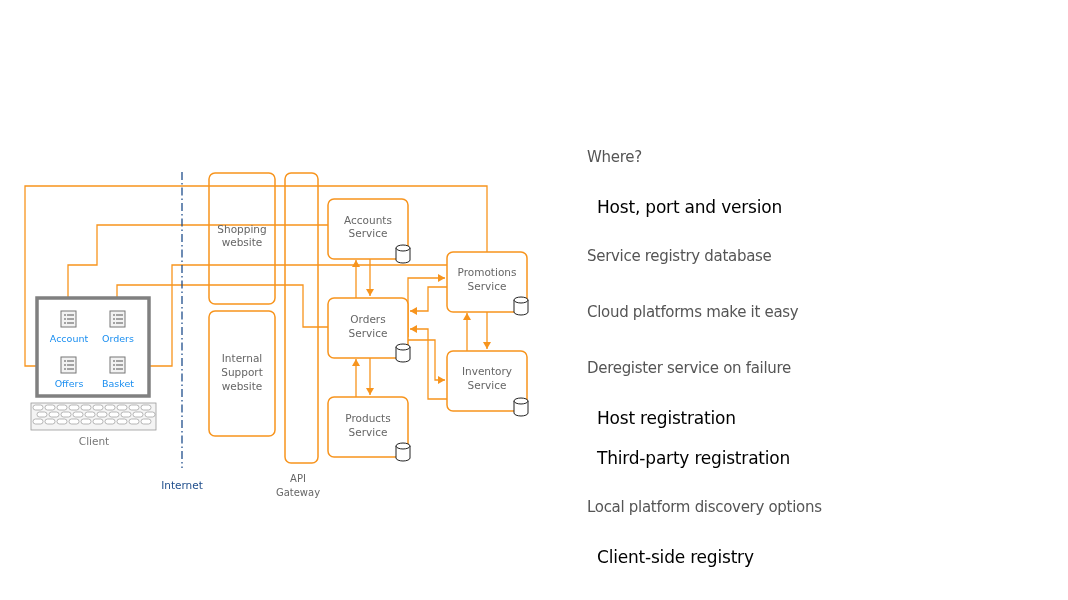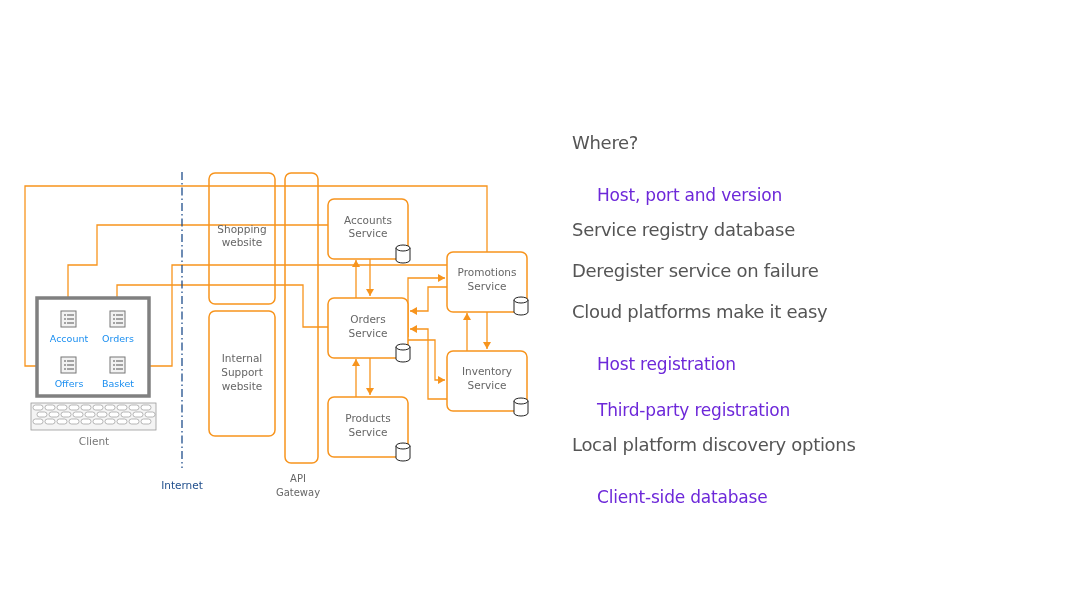--- a/index.html
+++ b/index.html
@@ -4,22 +4,22 @@
 <style>
   html,body{margin:0;padding:0;background:#fff;}
   body{width:1068px;height:600px;position:relative;overflow:hidden;font-family:"Liberation Sans",sans-serif;}
   #diagram{position:absolute;left:0;top:0;width:560px;height:600px;}
   .box-label{font-family:"DejaVu Sans",sans-serif;font-size:10.5px;fill:#666;text-anchor:middle;}
   .app-label{font-family:"DejaVu Sans",sans-serif;font-size:9.5px;fill:#1a8ef0;text-anchor:middle;}
   .gw-label{font-family:"DejaVu Sans",sans-serif;font-size:10px;fill:#666;text-anchor:middle;}
   .net-label{font-family:"DejaVu Sans",sans-serif;font-size:10.5px;fill:#1f4e8c;text-anchor:middle;}
   .client-label{font-family:"DejaVu Sans",sans-serif;font-size:10.5px;fill:#777;text-anchor:middle;}
   #bullets{position:absolute;left:572px;top:122px;width:480px;}
-  .b1{font-family:"DejaVu Sans",sans-serif;font-size:18px;color:#555;margin:0;line-height:41px;letter-spacing:-0.3px;}
-  .b2{font-family:"DejaVu Sans",sans-serif;font-size:17px;color:#6d28d9;margin:18px 0 0 25px;line-height:28px;letter-spacing:-0.2px;}
+  .b1{font-family:"DejaVu Sans",sans-serif;font-size:15px;color:#555;margin:15px;line-height:41px;letter-spacing:-0.3px;}
+  .b2{font-family:"DejaVu Sans",sans-serif;font-size:17px;color:#000000;margin:12px 0 0 25px;line-height:28px;letter-spacing:-0.2px;}
 </style>
 </head>
 <body>
 
 <svg id="diagram" viewBox="0 0 560 600" xmlns="http://www.w3.org/2000/svg">
   <defs>
     <marker id="arrowOpen" markerWidth="8" markerHeight="8" refX="7" refY="4" orient="auto" markerUnits="userSpaceOnUse">
       <path d="M0,0 L7,4 L0,8 Z" fill="#fff" stroke="#f7941d" stroke-width="1"></path>
     </marker>
     <marker id="arrowFill" markerWidth="8" markerHeight="8" refX="7" refY="4" orient="auto" markerUnits="userSpaceOnUse">
@@ -164,19 +164,19 @@
     <text class="box-label" x="487" y="375">Inventory</text>
     <text class="box-label" x="487" y="389">Service</text>
     <use href="#db" x="514" y="398"></use>
   </g>
 </svg>
 
 <div id="bullets">
     <p class="b1">Where?</p>
     <p class="b2">Host, port and version</p>
     <p class="b1">Service registry database</p>
+    <p class="b1">Cloud platforms make it easy</p>
     <p class="b1">Deregister service on failure</p>
-    <p class="b1">Cloud platforms make it easy</p>
     <p class="b2">Host registration</p>
     <p class="b2">Third-party registration</p>
     <p class="b1">Local platform discovery options</p>
-    <p class="b2">Client-side database</p>
+    <p class="b2">Client-side registry</p>
   </div>
 
 </body></html>

